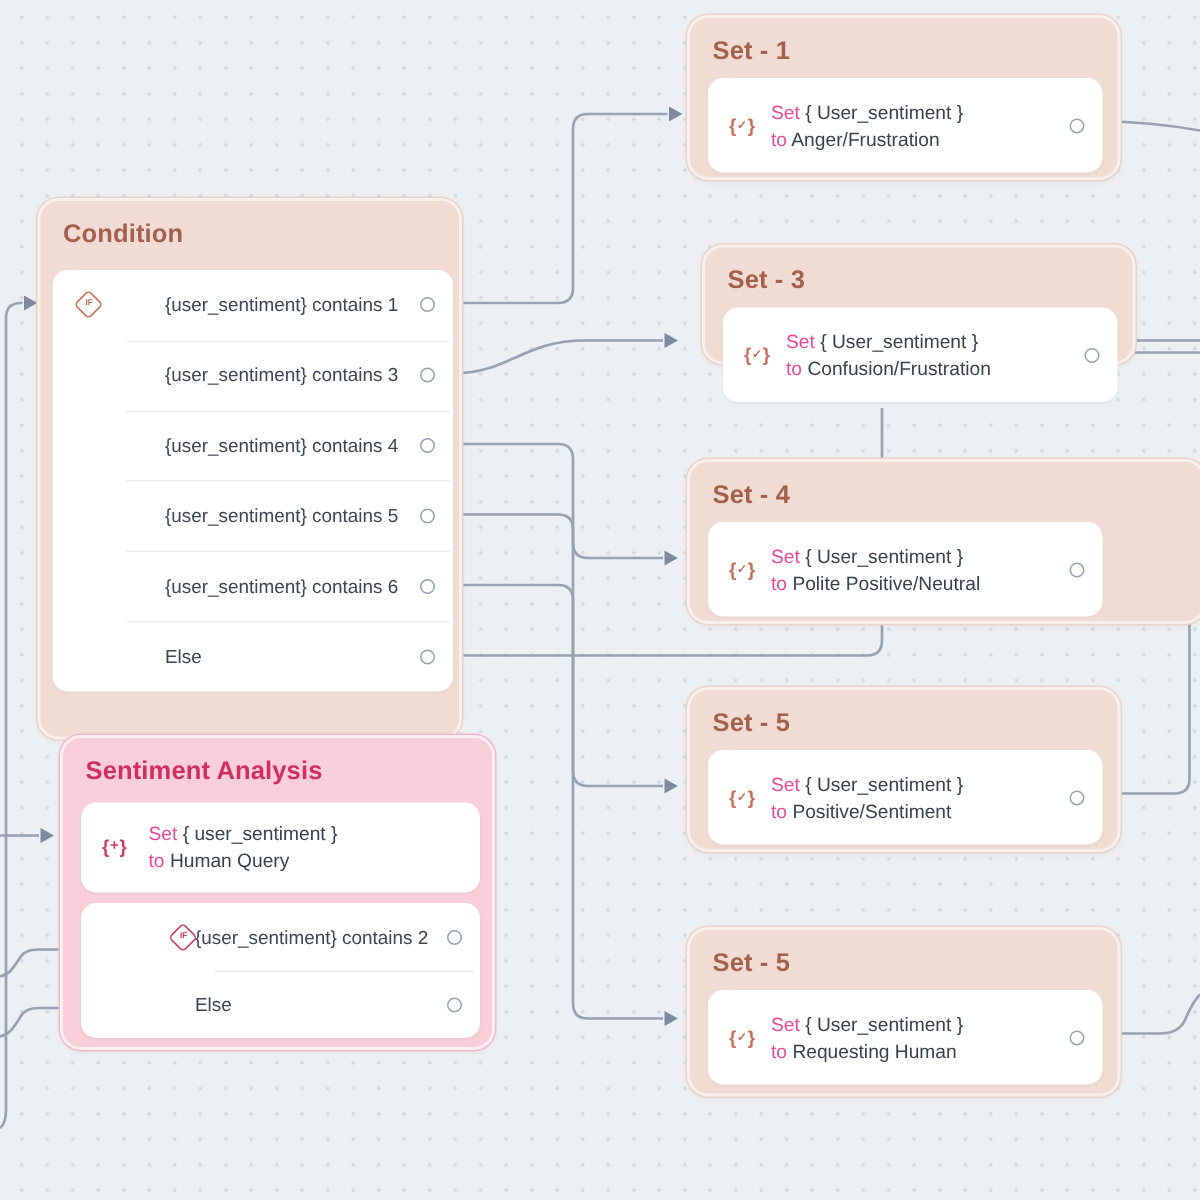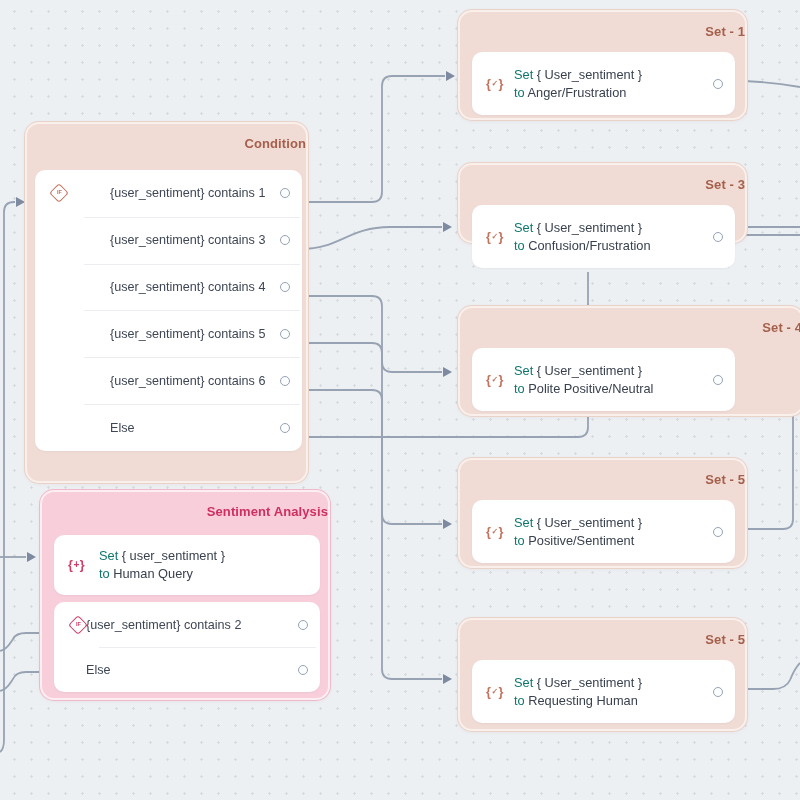--- a/index.html
+++ b/index.html
@@ -21,23 +21,23 @@
 
   .node{position:absolute;z-index:2;border-radius:14px;box-sizing:border-box;}
   .node-tan{
     background:#f1dcd5;border:2px solid #f9efeb;
     box-shadow:0 0 0 1px #e9d2c8, 0 1px 4px rgba(90,60,40,.07);
   }
   .node-pink{
     background:#f8cedb;border:2px solid #fceef2;
     box-shadow:0 0 0 1px #f0b9ca, 0 1px 4px rgba(120,40,70,.08);
   }
-  .node-header{font-size:13px;font-weight:700;letter-spacing:.1px;text-align:right;}
+  .node-header{font-size:17px;font-weight:700;letter-spacing:.1px;}
   .hdr-tan{color:#a5604c;padding:12px 0 0 15px;}
-  .hdr-pink{color:#cf2f60;padding:12px 0 0 29px;}
+  .hdr-pink{color:#cf2f60;padding:12px 0 0 15px;}
 
   .card{
     position:absolute;background:#ffffff;border-radius:10px;
     box-shadow:0 1px 2px rgba(40,40,60,.05);
     box-sizing:border-box;
   }
   
   .cond-card{left:8px;top:46px;width:267px;height:281px;display:flex;flex-direction:column;}
   .crow{position:relative;flex:1;display:flex;align-items:center;padding-left:75px;}
   .crow + .crow::before{
@@ -64,26 +64,26 @@
     position:absolute;left:14px;top:50%;transform:translateY(-50%);
     display:flex;align-items:center;font-weight:600;line-height:1;
   }
   .brace-icon .br{font-size:12.5px;}
   .brace-icon .mid{font-size:8px;font-weight:700;padding:0 .5px;}
 
   
   .set-card{left:12px;top:40px;width:263px;height:63px;}
   .set-text{position:absolute;left:42px;top:50%;transform:translateY(-50%);
     font-size:12.8px;line-height:18px;color:#39414e;white-space:nowrap;}
-  .kw{color:#0f766e;}
+  .kw{color:#ec4899;}
 
   
   .sent-card1{left:12px;top:43px;width:266px;height:60px;}
   .sent-card2{left:12px;top:110px;width:266px;height:90px;display:flex;flex-direction:column;}
-  .sent-card2 .crow{padding-left:32px;}
+  .sent-card2 .crow{padding-left:32px;margin-left:44px;}
   .sent-card2 .crow + .crow::before{left:45px;right:4px;}
   .sent-card1 .set-text{left:45px;}
 </style>
 </head>
 <body>
 
 <div class="canvas">
 
   <svg class="edges" width="800" height="800" viewBox="0 0 800 800">
 
@@ -140,21 +140,21 @@
       <path d="M733,377 C762,377 782,376 800,373"></path>
     </g>
     <g>
       <path d="M733,529 H783 Q793,529 793,519 V388 Q793,380 800,376"></path>
     </g>
     <g>
       <path d="M733,689 H773 Q786,689 790,680 Q795,668 800,663"></path>
     </g>
   </svg>
 
-  <div class="node node-tan" style="left:25px;top:122px;width:283px;height:361px;">
+  <div class="node node-tan" style="left:25px;top:132px;width:283px;height:361px;">
     <div class="node-header hdr-tan">Condition</div>
     <div class="card cond-card">
       <div class="crow">
         <span class="if-icon ic-rust">
             <span>IF</span>
           </span>
         <span class="row-label">{user_sentiment} contains 1</span>
         <span class="port"></span>
       </div>
       <div class="crow">
@@ -221,21 +221,21 @@
       <div class="set-text">
         <span class="kw">Set</span>
         <span>{ User_sentiment }</span><br>
         <span class="kw">to</span>
         <span>Anger/Frustration</span>
       </div>
       <span class="port"></span>
     </div>
   </div>
 
-  <div class="node node-tan" style="left:458px;top:163px;width:289px;height:80px;">
+  <div class="node node-tan" style="left:468px;top:163px;width:289px;height:80px;">
     <div class="node-header hdr-tan">Set - 3</div>
     <div class="card set-card">
       <span class="brace-icon ic-rust">
         <span class="br">{</span>
           <span class="mid">✓</span>
           <span class="br">}</span>
       </span>
       <div class="set-text">
         <span class="kw">Set</span>
         <span>{ User_sentiment }</span><br>

